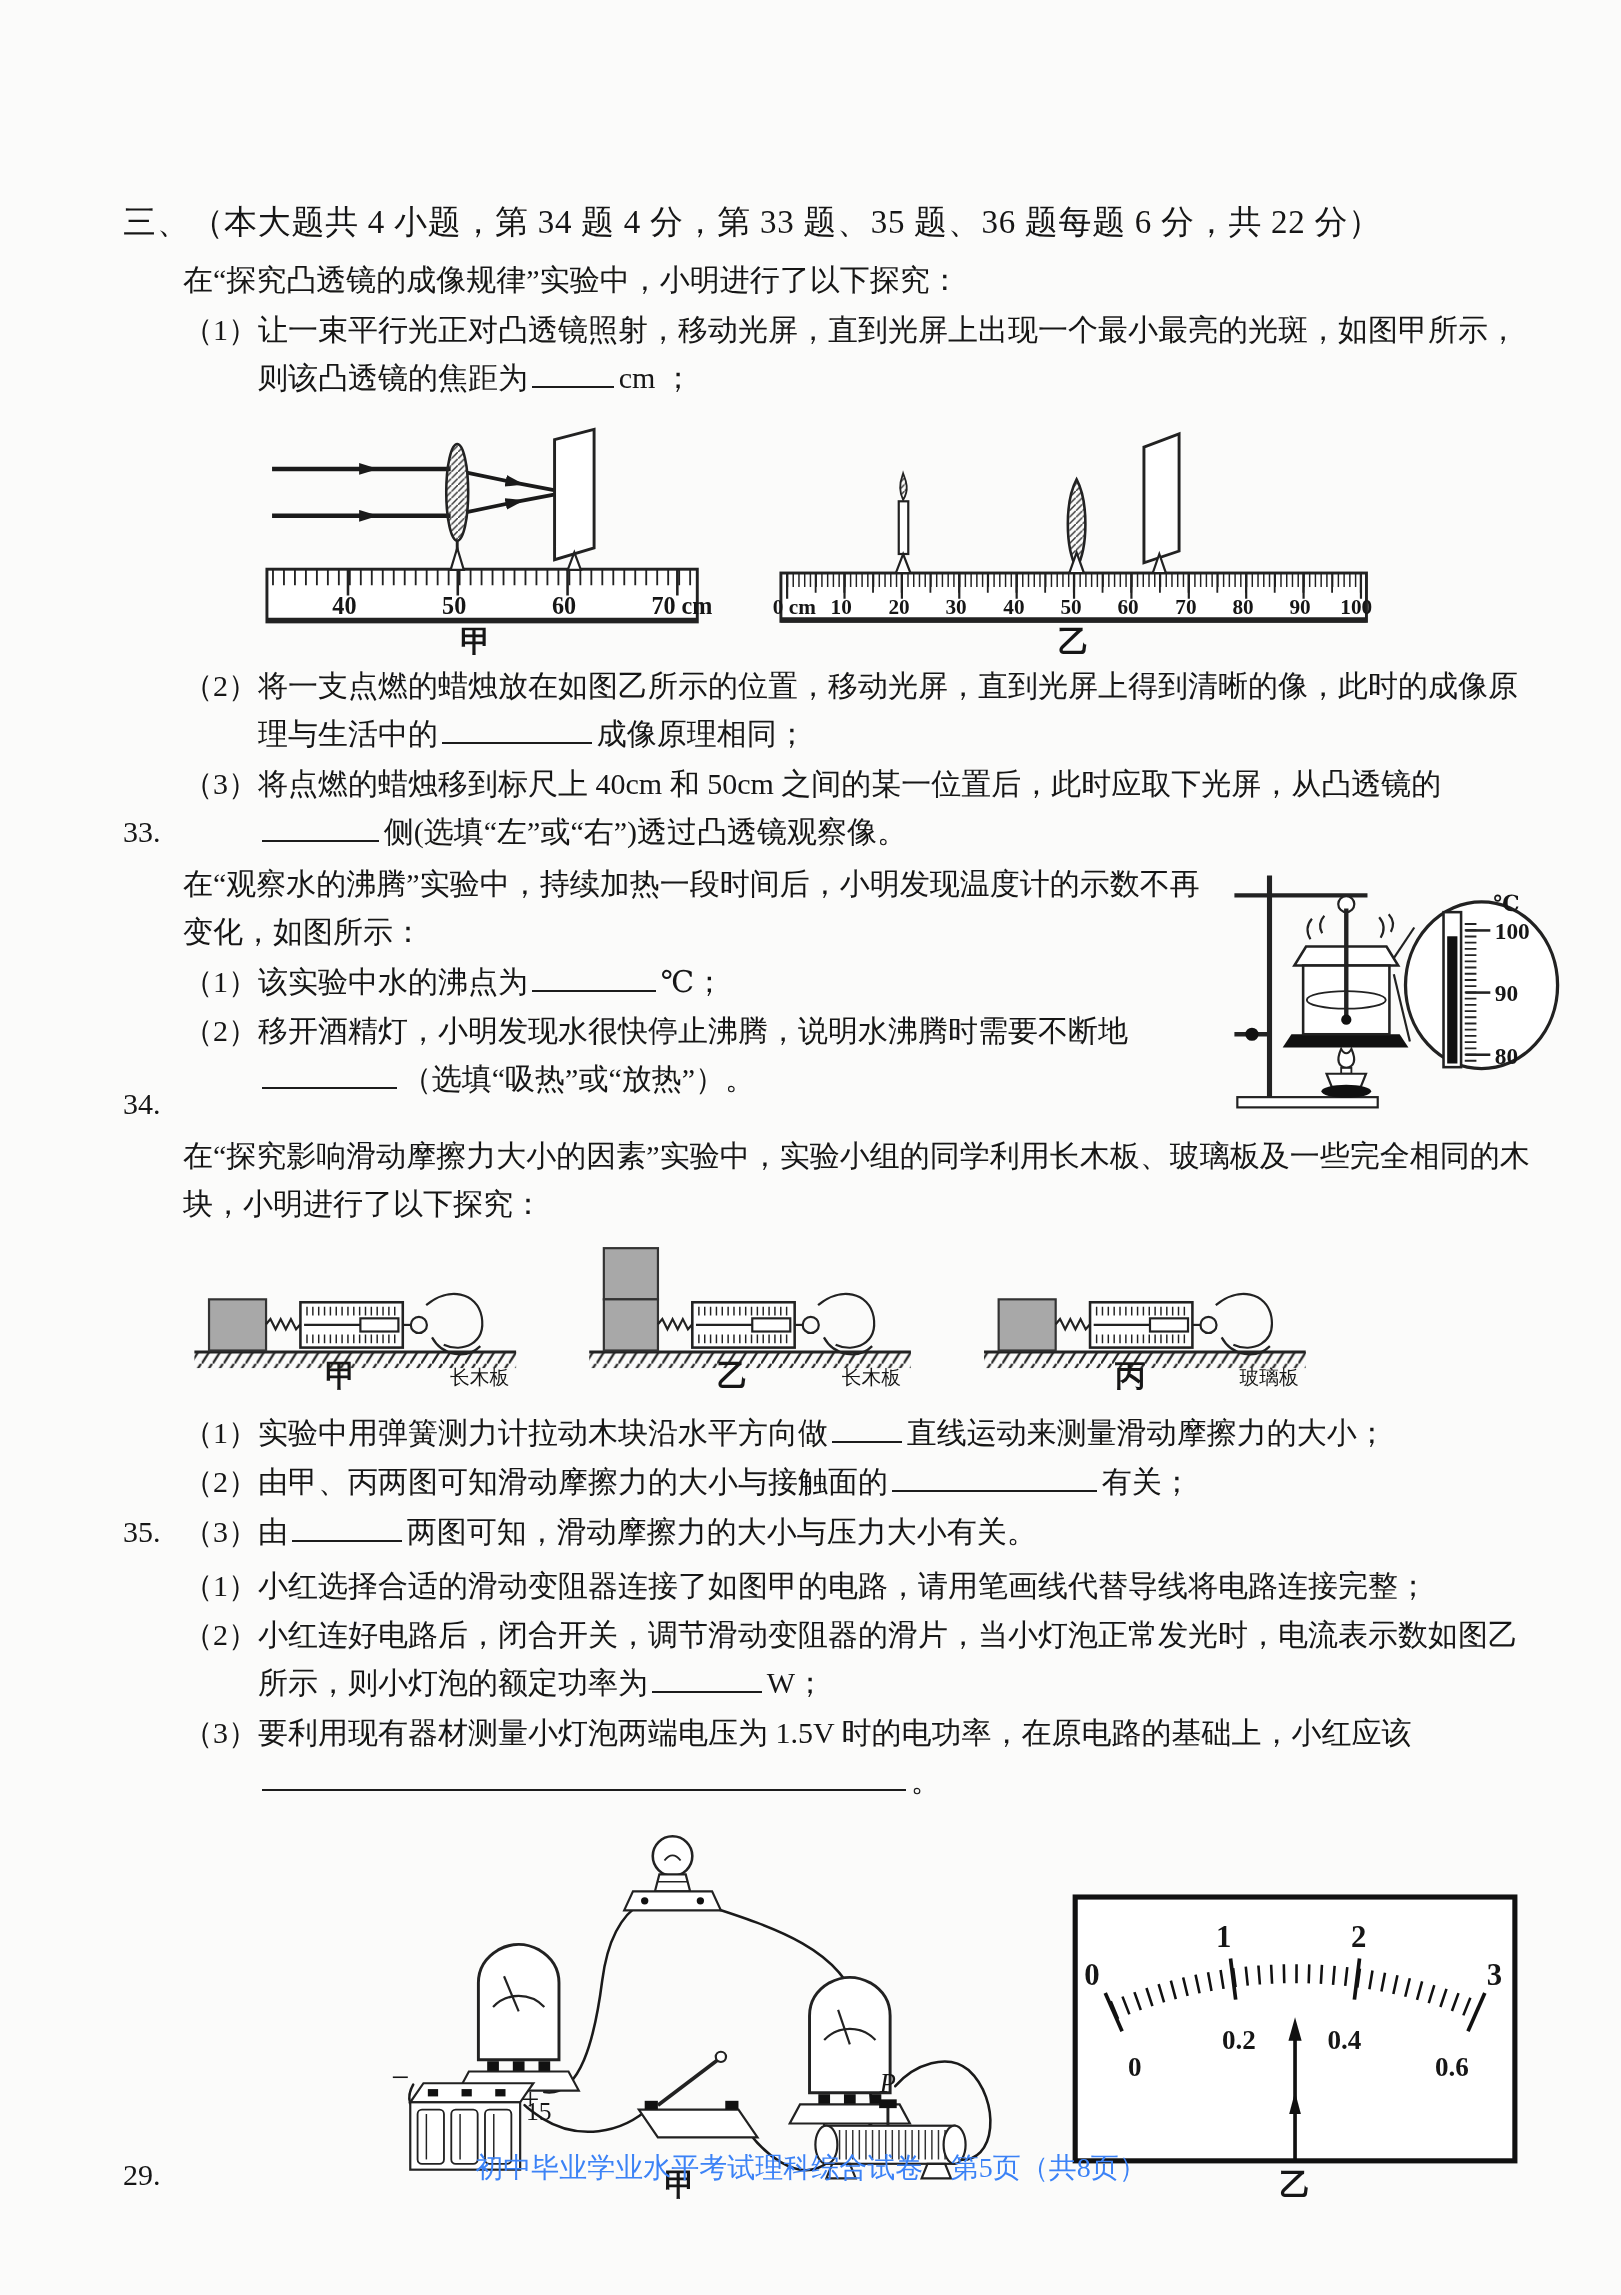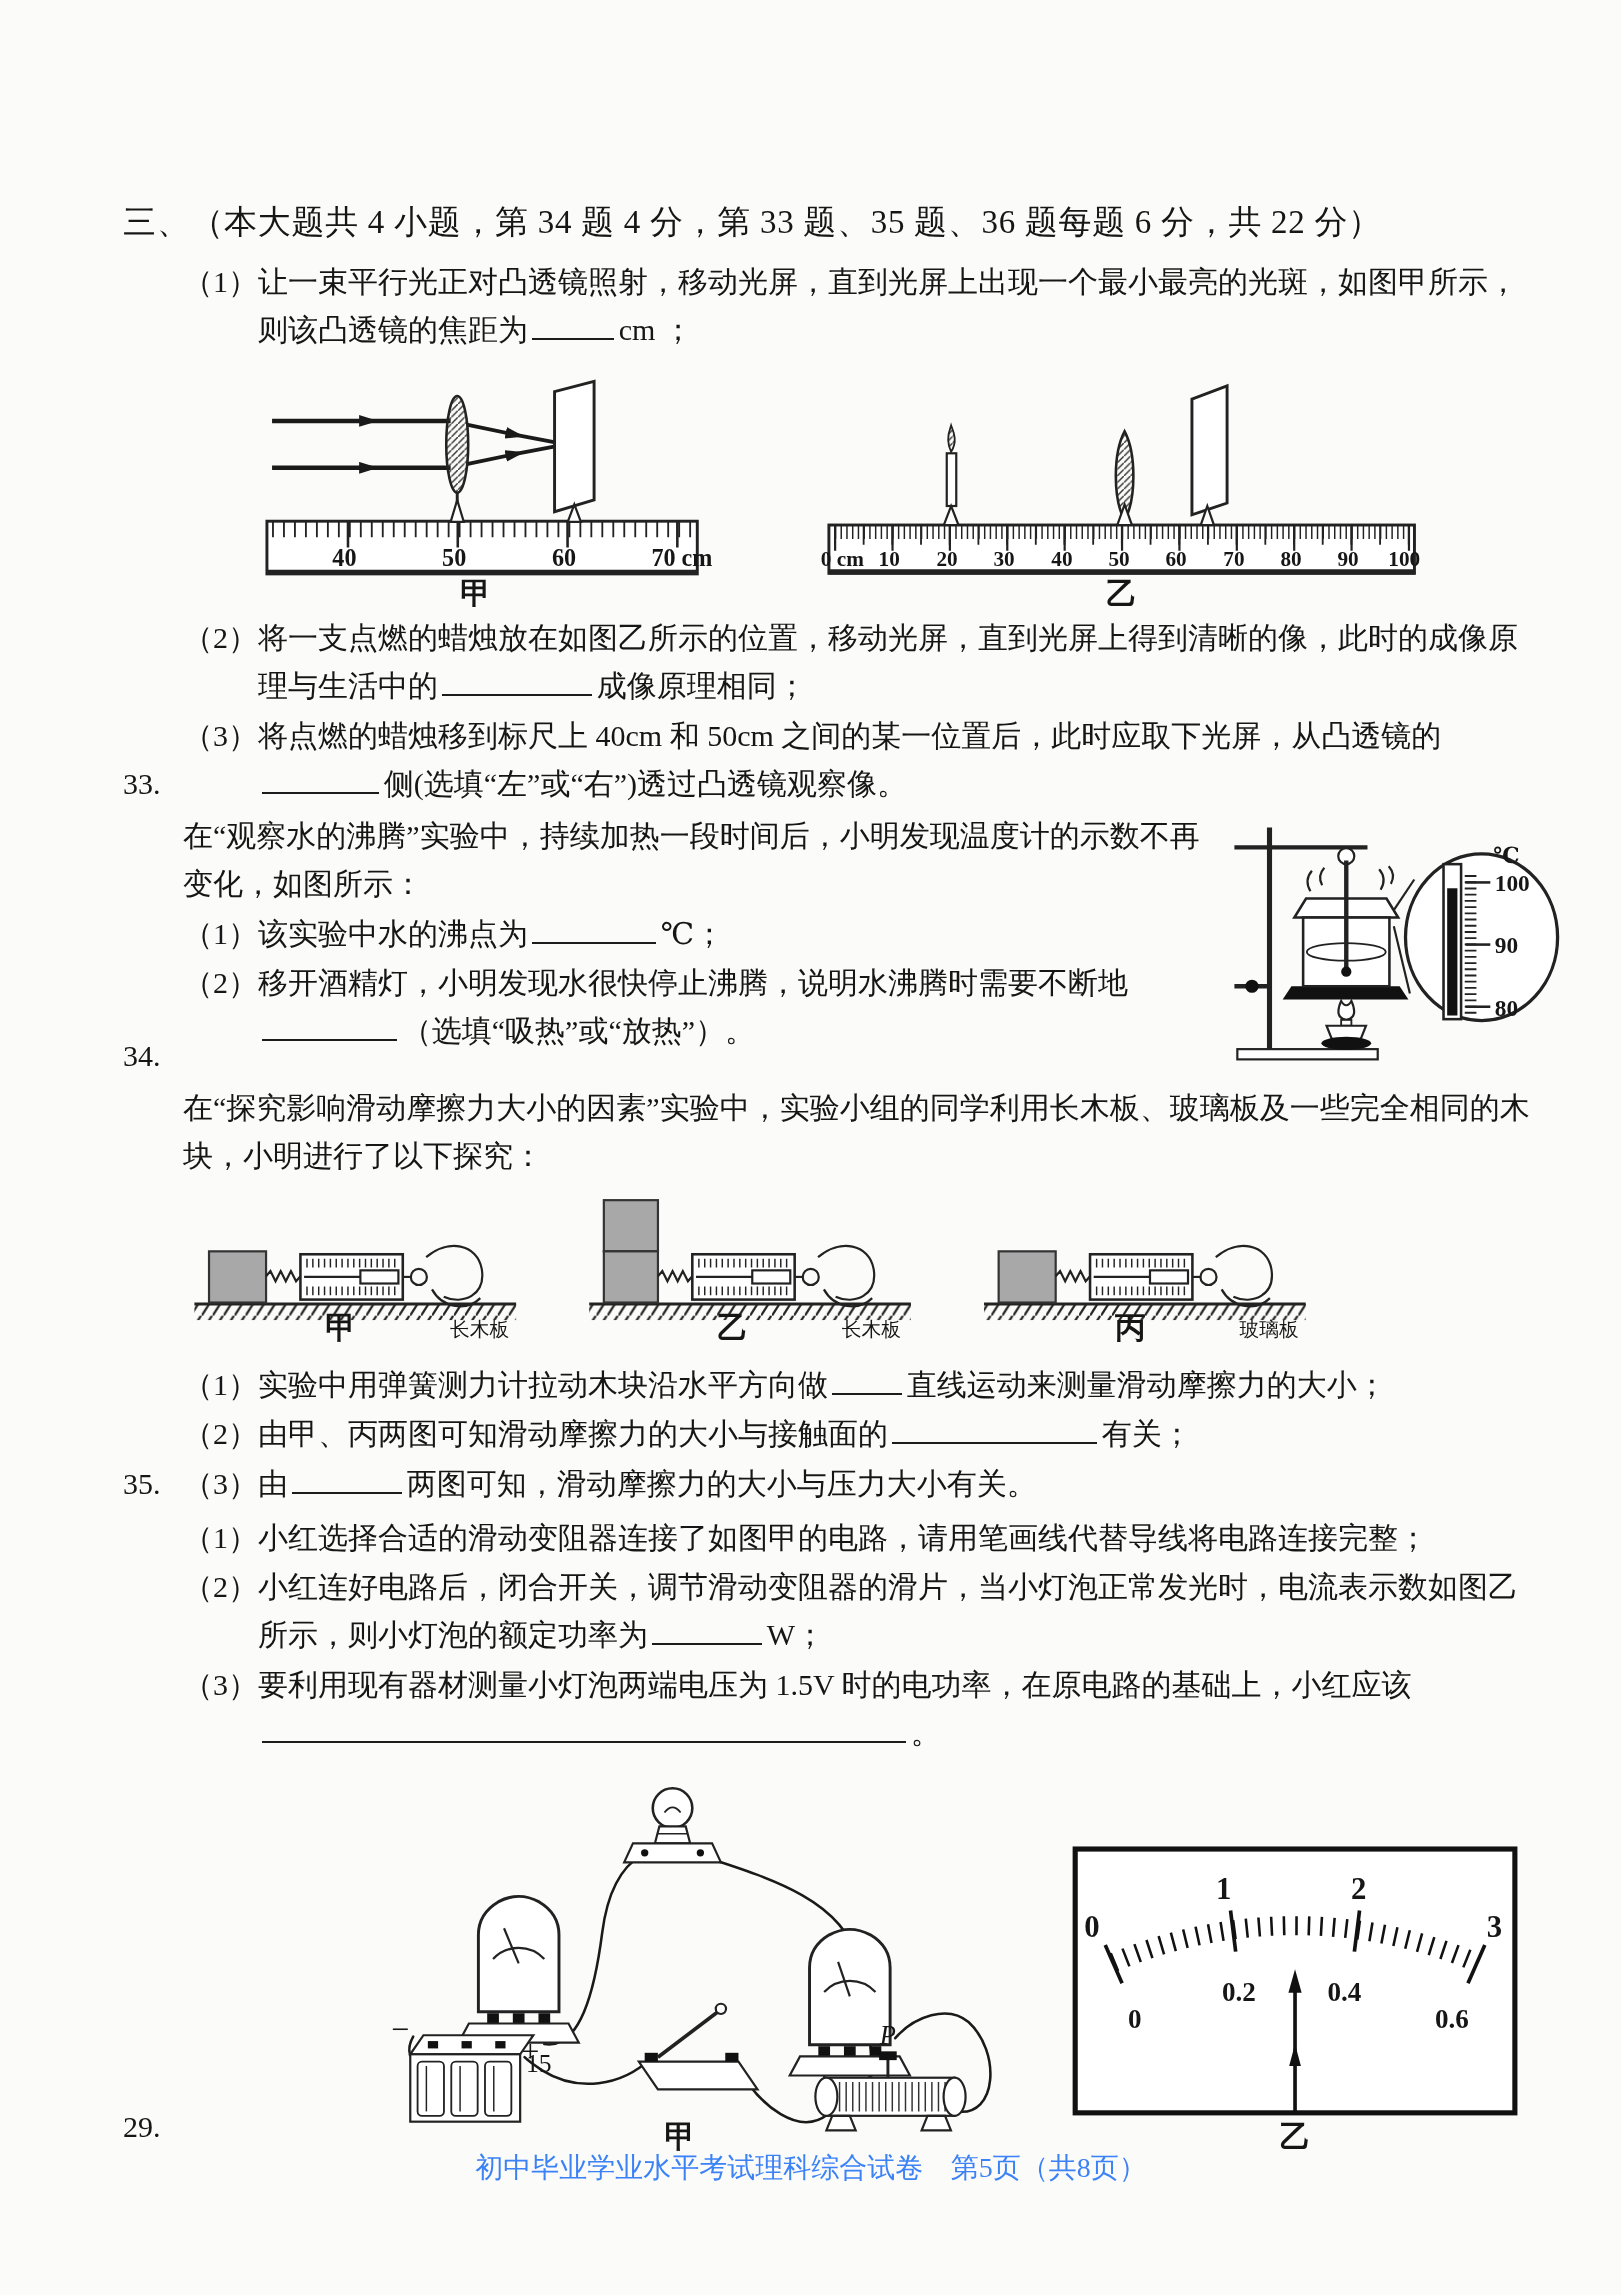--- a/index.html
+++ b/index.html
@@ -16,21 +16,21 @@
     font-size:30px;line-height:1.6;
   }
   .sechdr{font-weight:normal;font-size:33px;margin-bottom:7.3px;letter-spacing:0.7px;}
   .q{display:flex;margin-top:4.4px;align-items:flex-end;}
   .qnum{width:60px;flex-shrink:0;}
   .qbody{flex:1;min-width:0;display:flow-root;}
   .part{display:flex;margin-top:1.5px;}
   .plabel{width:75px;flex-shrink:0;}
   .ptext{flex:1;min-width:0;}
   .blank{display:inline-block;border-bottom:2.6px solid #1c1c1c;height:0.95em;margin:0 4.4px;}
-  .figrow33{display:flex;align-items:flex-end;gap:75px;margin:10.3px 0 7.3px 51px;}
+  .figrow33{display:flex;align-items:flex-end;gap:27px;margin:10.3px 0 7.3px 51px;}
   .fig34{float:right;width:344px;margin:-10.3px -33px 5.9px 16px;}
   .figrow35{margin:7.3px 0 4.4px 7.3px;}
   .figrow36{display:flex;align-items:flex-end;gap:51px;margin:13px 0 0 154px;}
   .figlabel{text-anchor:middle;font-size:42px;font-weight:bold;}
   svg text{font-family:"Liberation Serif","DejaVu Serif",serif;fill:#161616;}
   .rulnum{font-size:33px;font-weight:bold;text-anchor:middle;}
   .rulnum2{font-size:29px;font-weight:bold;text-anchor:middle;}
   .footer{
     position:absolute;top:2149px;left:0;width:1622px;
     text-align:center;font-size:28px;color:#3b82f6;
@@ -54,20 +54,21 @@
   </defs>
 </svg>
 
 <div class="content">
 
   <div class="sechdr">三、（本大题共 4 小题，第 34 题 4 分，第 33 题、35 题、36 题每题 6 分，共 22 分）</div>
 
   <div class="q">
     <span class="qnum">33.</span>
     <div class="qbody">
+      <div>在“探究凸透镜的成像规律”实验中，小明进行了以下探究：</div>
 
       <div class="part">
         <span class="plabel">（1）</span>
         <span class="ptext"><span>让一束平行光正对凸透镜照射，移动光屏，直到光屏上出现一个最小最亮的光斑，如图甲所示，则该凸透镜的焦距为</span><span class="blank" style="width:82px"></span><span>cm ；</span></span>
       </div>
 
       <div class="figrow33">
 
         <svg width="505" height="236" viewBox="0 0 690 322" style="font-size:41px">
           <rect x="45" y="205" width="588" height="72" fill="#fff" stroke="#222" stroke-width="4"></rect>

